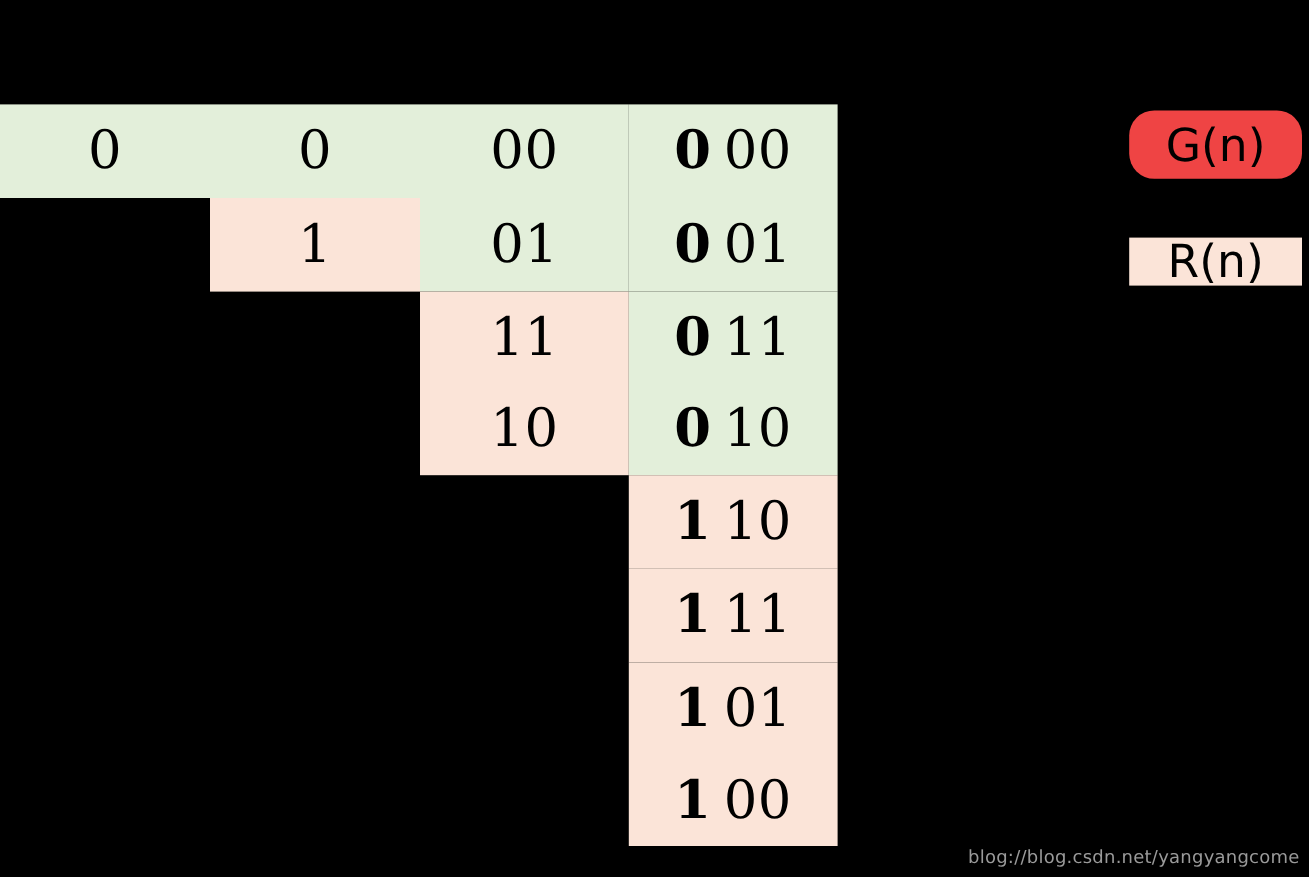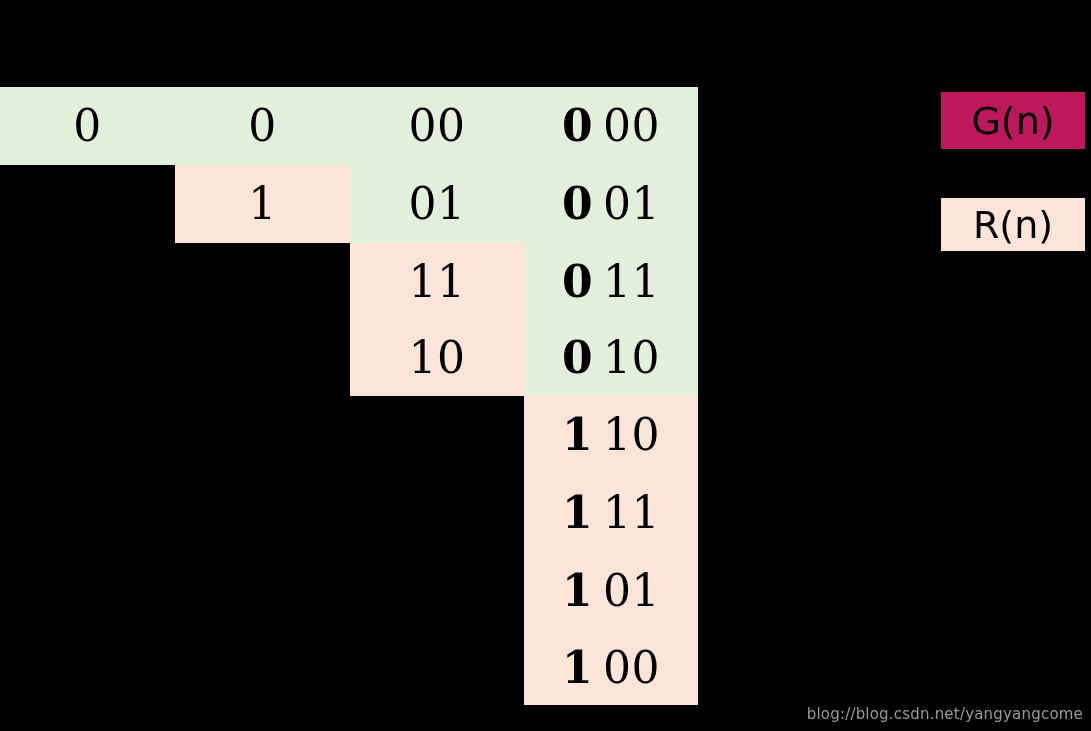--- a/index.html
+++ b/index.html
@@ -58,21 +58,21 @@
   .legend-box {
     position: absolute;
     box-sizing: border-box;
     display: flex;
     align-items: center;
     justify-content: center;
     font-family: "DejaVu Sans", "Liberation Sans", sans-serif;
     font-size: 38px;
     color: #000000;
   }
-  .legend-box.green { background: #be185d; }
+  .legend-box.green { background: #ef4444; border-radius: 21px; }
   .legend-box.pink  { background: #fbe4d8; }
 
   
   #watermark {
     position: absolute;
     right: 8px;
     bottom: 8px;
     color: #9a9a9a;
     font-family: "DejaVu Sans", "Liberation Sans", sans-serif;
     font-size: 15px;
@@ -138,19 +138,19 @@
       <span class="pre">1</span><span class="suf">01</span>
     </div>
     <div class="cell pink" style="left:524px; top:630px; width:174px; height:75px;">
       <span class="pre">1</span><span class="suf">00</span>
     </div>
   </div>
 
   <div class="legend-box green" style="left:941px; top:92px; width:144px; height:57px;">
     <span>G(n)</span>
   </div>
-  <div class="legend-box pink" style="left:941px; top:198px; width:144px; height:53px;">
+  <div class="legend-box pink" style="left:941px; top:198px; width:144px; height:40px;">
     <span>R(n)</span>
   </div>
 
   <div id="watermark">blog://blog.csdn.net/yangyangcome</div>
 
 </div>
 
 </body></html>

